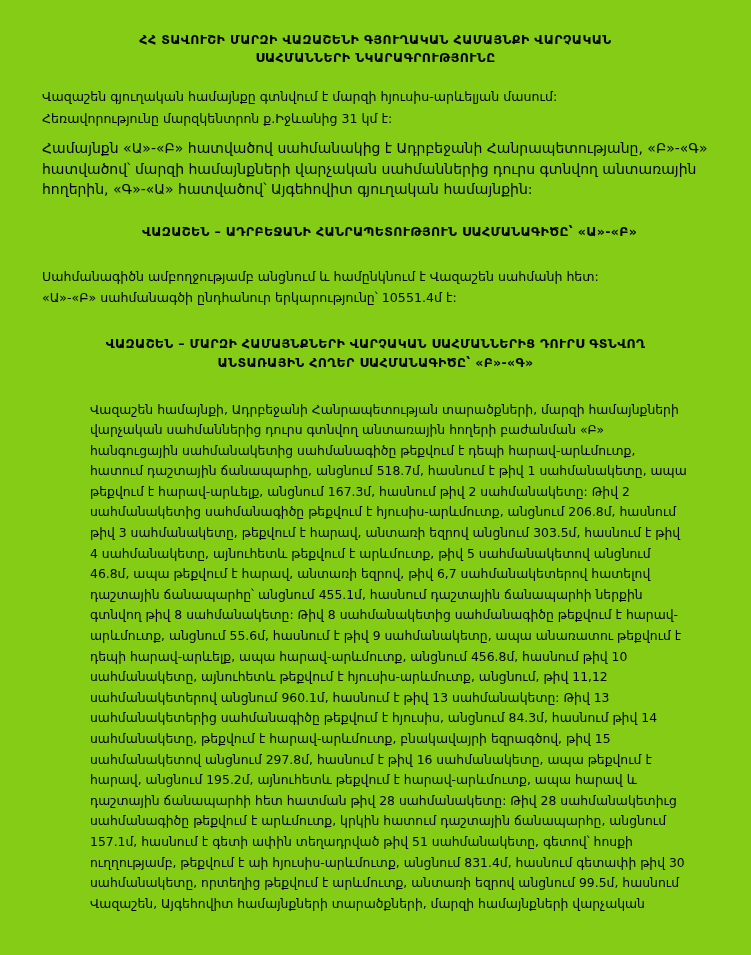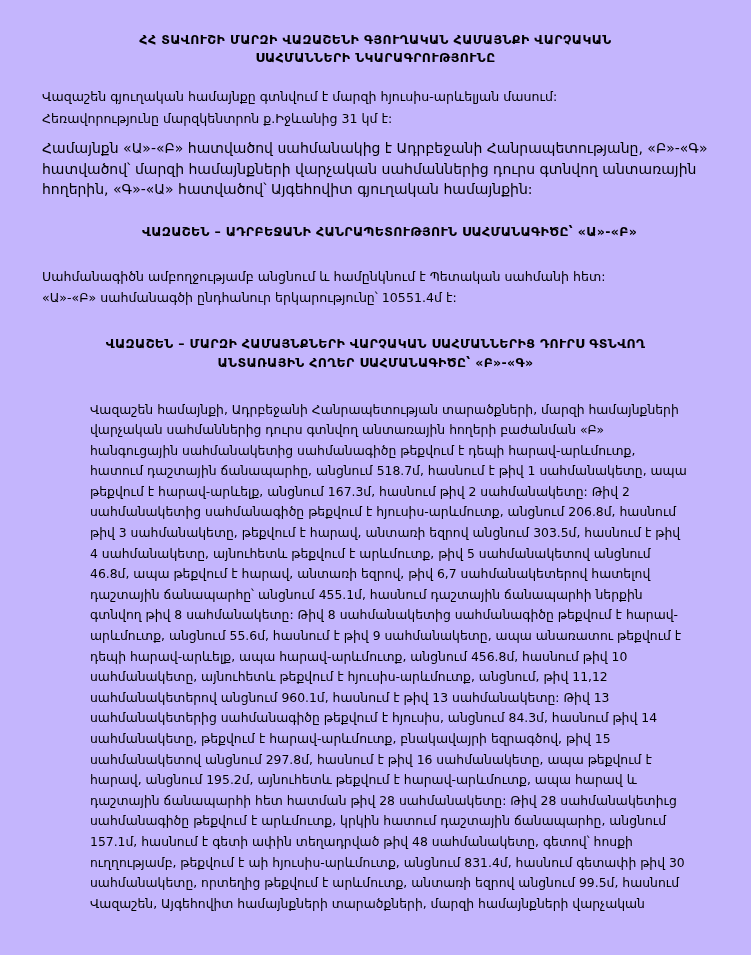--- a/index.html
+++ b/index.html
@@ -11,21 +11,21 @@
     width: 751px;
     height: 955px;
     font-family: "DejaVu Sans", sans-serif;
     color: #000000;
     -webkit-font-smoothing: none;
   }
   .page {
     position: relative;
     width: 751px;
     height: 955px;
-    background: #c4b5fd;
+    background: #84cc16;
     box-sizing: border-box;
     padding: 0;
     overflow: hidden;
   }
 
   
   .doc-title {
     text-align: center;
     font-size: 12.5px;
     font-weight: bold;
@@ -125,21 +125,21 @@
     <span class="b-line">Համայնքն «Ա»-«Բ» հատվածով սահմանակից է Ադրբեջանի Հանրապետությանը, «Բ»-«Գ»</span>
     <span class="b-line">հատվածով՝ մարզի համայնքների վարչական սահմաններից դուրս գտնվող անտառային</span>
     <span class="b-line">հողերին, «Գ»-«Ա» հատվածով՝ Այգեհովիտ գյուղական համայնքին:</span>
   </div>
 
   <div class="section-heading heading-1">
     <span class="h-line">ՎԱԶԱՇԵՆ – ԱԴՐԲԵՋԱՆԻ ՀԱՆՐԱՊԵՏՈՒԹՅՈՒՆ  ՍԱՀՄԱՆԱԳԻԾԸ՝   «Ա»-«Բ»</span>
   </div>
 
   <div class="statement">
-    <span class="s-line">Սահմանագիծն ամբողջությամբ անցնում և համընկնում է Պետական սահմանի հետ:</span>
+    <span class="s-line">Սահմանագիծն ամբողջությամբ անցնում և համընկնում է Վազաշեն սահմանի հետ:</span>
     <span class="s-line">«Ա»-«Բ» սահմանագծի ընդհանուր երկարությունը՝   10551.4մ է:</span>
   </div>
 
   <div class="section-heading heading-2">
     <span class="h-line">ՎԱԶԱՇԵՆ – ՄԱՐԶԻ ՀԱՄԱՅՆՔՆԵՐԻ ՎԱՐՉԱԿԱՆ ՍԱՀՄԱՆՆԵՐԻՑ ԴՈՒՐՍ ԳՏՆՎՈՂ</span>
     <span class="h-line">ԱՆՏԱՌԱՅԻՆ ՀՈՂԵՐ ՍԱՀՄԱՆԱԳԻԾԸ՝  «Բ»-«Գ»</span>
   </div>
 
   <div class="body-block">
     <span class="body-line">Վազաշեն համայնքի, Ադրբեջանի Հանրապետության տարածքների, մարզի համայնքների</span>
@@ -156,19 +156,19 @@
     <span class="body-line">արևմուտք, անցնում 55.6մ, հասնում է թիվ 9 սահմանակետը, ապա անառատու թեքվում է</span>
     <span class="body-line">դեպի հարավ-արևելք, ապա հարավ-արևմուտք, անցնում 456.8մ, հասնում թիվ 10</span>
     <span class="body-line">սահմանակետը,     այնուհետև     թեքվում     է     հյուսիս-արևմուտք,     անցնում,     թիվ  11,12</span>
     <span class="body-line">սահմանակետերով անցնում 960.1մ, հասնում է թիվ 13 սահմանակետը: Թիվ 13</span>
     <span class="body-line">սահմանակետերից սահմանագիծը թեքվում է հյուսիս, անցնում 84.3մ, հասնում թիվ 14</span>
     <span class="body-line">սահմանակետը,   թեքվում է հարավ-արևմուտք, բնակավայրի եզրագծով, թիվ 15</span>
     <span class="body-line">սահմանակետով անցնում 297.8մ, հասնում է թիվ 16 սահմանակետը, ապա թեքվում է</span>
     <span class="body-line">հարավ, անցնում 195.2մ, այնուհետև թեքվում է հարավ-արևմուտք, ապա հարավ և</span>
     <span class="body-line">դաշտային ճանապարհի հետ հատման թիվ 28 սահմանակետը: Թիվ 28 սահմանակետիւց</span>
     <span class="body-line">սահմանագիծը թեքվում է արևմուտք, կրկին հատում դաշտային ճանապարհը, անցնում</span>
-    <span class="body-line">157.1մ, հասնում է գետի ափին  տեղադրված թիվ 48 սահմանակետը, գետով՝ հոսքի</span>
+    <span class="body-line">157.1մ, հասնում է գետի ափին  տեղադրված թիվ 51 սահմանակետը, գետով՝ հոսքի</span>
     <span class="body-line">ուղղությամբ, թեքվում է աի հյուսիս-արևմուտք, անցնում 831.4մ, հասնում գետափի թիվ 30</span>
     <span class="body-line">սահմանակետը, որտեղից թեքվում է արևմուտք, անտառի եզրով անցնում 99.5մ, հասնում</span>
     <span class="body-line last">Վազաշեն, Այգեհովիտ համայնքների տարածքների, մարզի համայնքների վարչական</span>
   </div>
 
 </div>
 
 </body></html>

